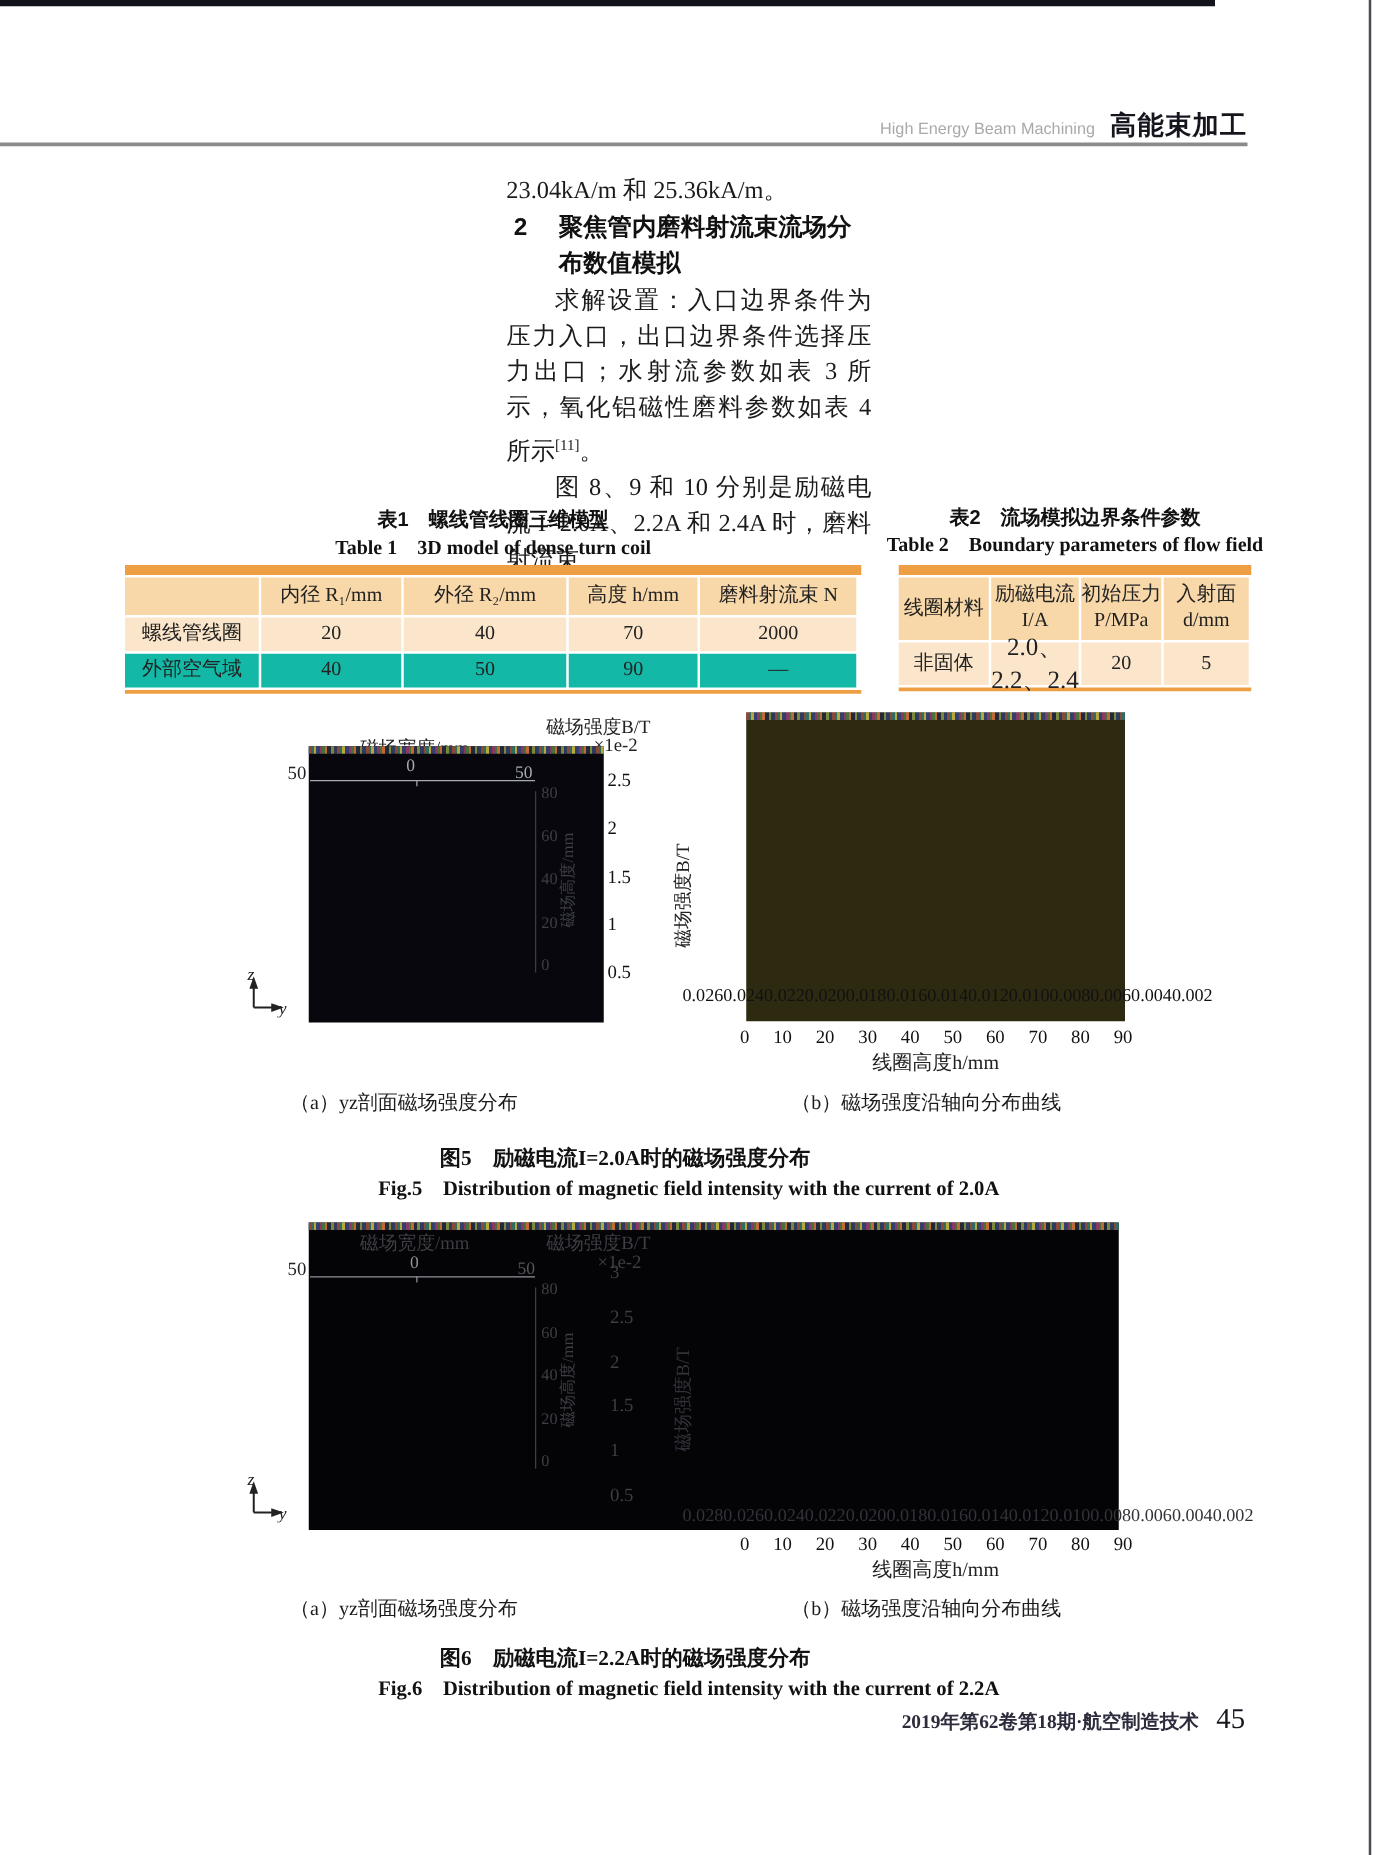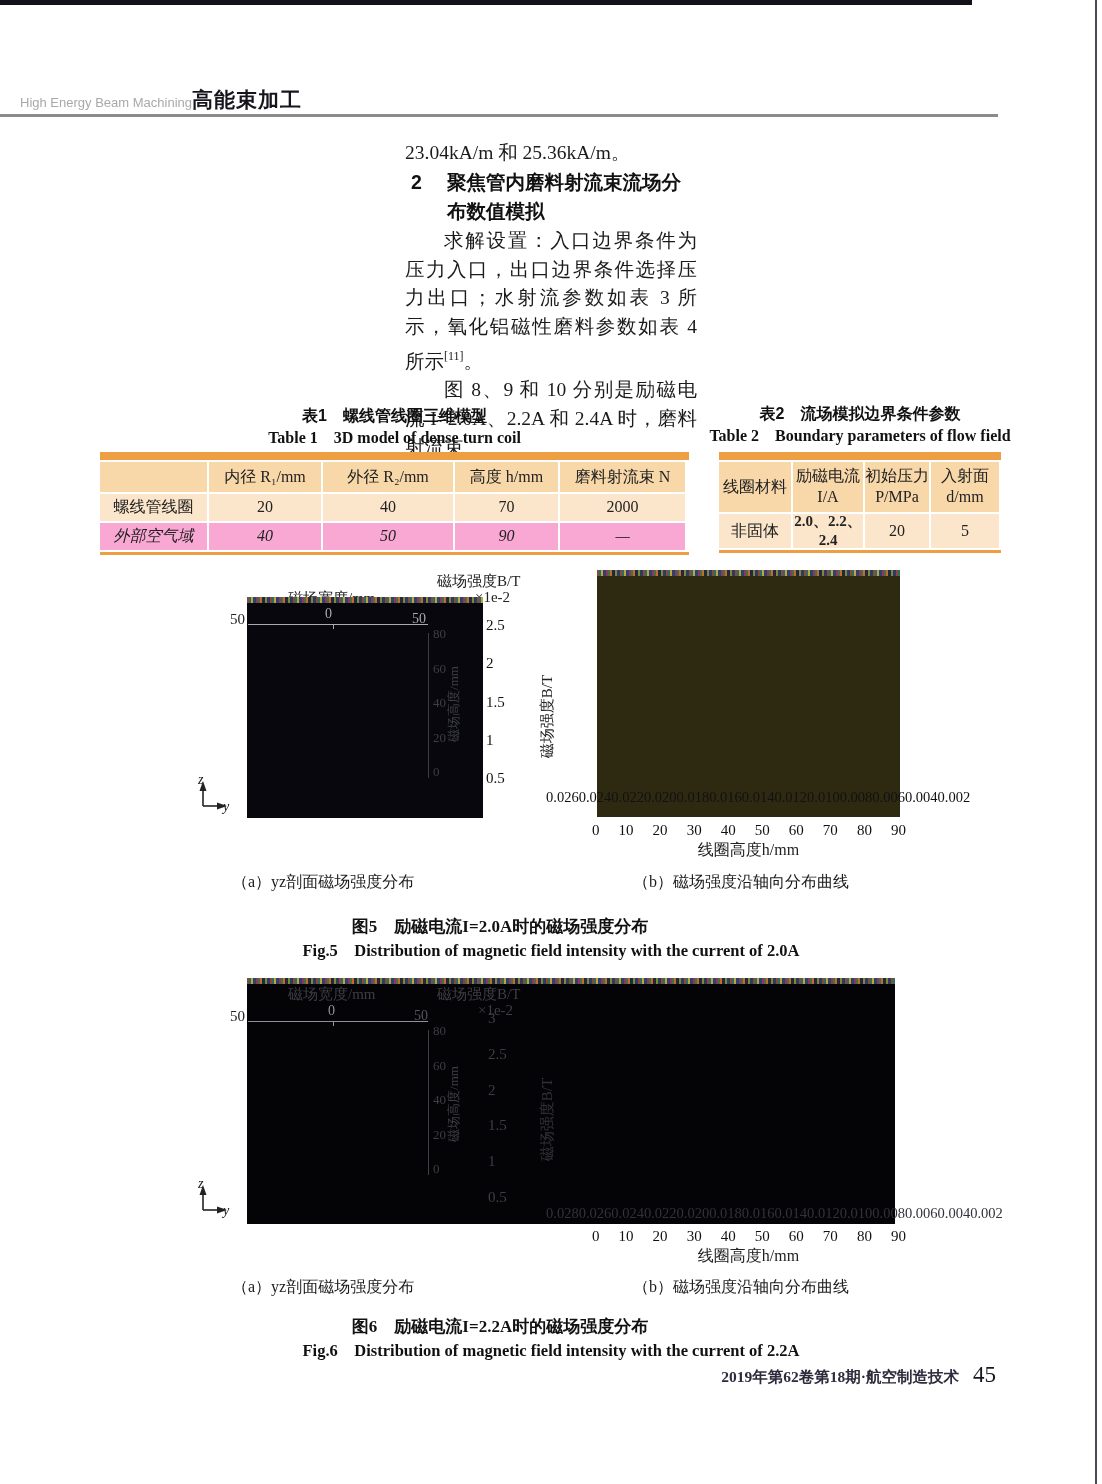--- a/index.html
+++ b/index.html
@@ -3,21 +3,21 @@
 <meta charset="utf-8">
 <style>
   html,body{margin:0;padding:0;background:#fff;}
   .page{position:relative;width:1102px;height:1484px;background:#ffffff;overflow:hidden;
         font-family:"Liberation Serif","DejaVu Serif",serif;color:#1a1a1a;}
   .abs{position:absolute;}
 
   
   .topband{left:0;top:0;width:972px;height:5px;background:#12121a;}
   .rightline{left:1095px;top:0;width:2px;height:1484px;background:#4a4a52;}
-  .hdr{left:0;top:86px;width:998px;display:flex;justify-content:flex-start;align-items:baseline;gap:0;margin-left:20px;}
+  .hdr{left:0;top:86px;width:998px;display:flex;justify-content:flex-end;align-items:baseline;gap:12px;}
   .hdr-en{font-family:"Liberation Sans","DejaVu Sans",sans-serif;font-size:13px;color:#a9a9a9;}
   .hdr-zh{font-family:"Liberation Sans","DejaVu Sans",sans-serif;font-size:21px;font-weight:bold;color:#15151d;letter-spacing:1px;}
   .hrule{left:0;top:114px;width:998px;height:3px;background:#8b8b8b;}
 
   
   .col{width:292px;}
   .para{margin:0;font-size:19.5px;line-height:28.8px;text-align:justify;text-justify:inter-ideograph;color:#1b1b1b;}
   .indent{text-indent:2em;}
   .ref{font-size:12px;}
   .heading{position:relative;padding-left:42px;font-family:"Liberation Sans","DejaVu Sans",sans-serif;
@@ -27,21 +27,21 @@
   
   .tcap-zh{font-family:"Liberation Sans","DejaVu Sans",sans-serif;font-weight:bold;font-size:16px;text-align:center;color:#111;}
   .tcap-en{font-weight:bold;font-size:16px;text-align:center;color:#111;}
   .tbar{height:8px;background:#ef9f43;margin-bottom:2px;}
   .tbot{height:3px;background:#ef9f43;margin-top:2px;}
   .tgrid{display:grid;gap:2px;background:#fff;}
   .tc{display:flex;align-items:center;justify-content:center;text-align:center;
       font-size:16px;color:#222;white-space:pre-line;line-height:1.3;}
   .th{background:#f8d7a8;}
   .r1{background:#fbe6cb;}
-  .r2{background:#f9a8d4;font-style:italic;}
+  .r2{background:#14b8a6;}
 
   
   .olive{background:#2e2a12;}
   .blackbox5{background:#07070d;}
   .blackbox6{background:#040406;}
   .noise{position:absolute;left:0;top:0;width:100%;height:6px;
      background:repeating-linear-gradient(90deg,#8a4a3a 0 2px,#2f6b5e 2px 4px,#b8a83c 4px 6px,#33406e 6px 9px,
        #8a3a62 9px 11px,#47703a 11px 13px,#c06a35 13px 15px,#23283a 15px 18px,#7a8a3a 18px 20px,#2e3a5e 20px 23px);}
   .axlabel{font-size:15px;color:#222;}
   .ticksx{display:flex;justify-content:space-between;font-size:15px;color:#111;}
@@ -121,21 +121,21 @@
     <div class="tbar"></div>
     <div class="tgrid" style="grid-template-columns:72px 70px 64px 68px;grid-template-rows:50px 34px;">
       <div class="tc th">线圈材料</div>
       <div class="tc th">励磁电流
 I/A</div>
       <div class="tc th">初始压力
 P/MPa</div>
       <div class="tc th">入射面
 d/mm</div>
       <div class="tc r1">非固体</div>
-      <div class="tc r1" style="font-size:15px;font-weight:bold;">2.0、2.2、2.4</div>
+      <div class="tc r1" style="font-size:20px;">2.0、2.2、2.4</div>
       <div class="tc r1">20</div>
       <div class="tc r1">5</div>
     </div>
     <div class="tbot"></div>
   </div>
 
   <div class="abs axlabel" style="left:288px;top:589px;">磁场宽度/mm</div>
   <div class="abs axlabel" style="left:437px;top:572px;">磁场强度B/T</div>
   <div class="abs axlabel" style="left:475px;top:589px;">×1e-2</div>
 

